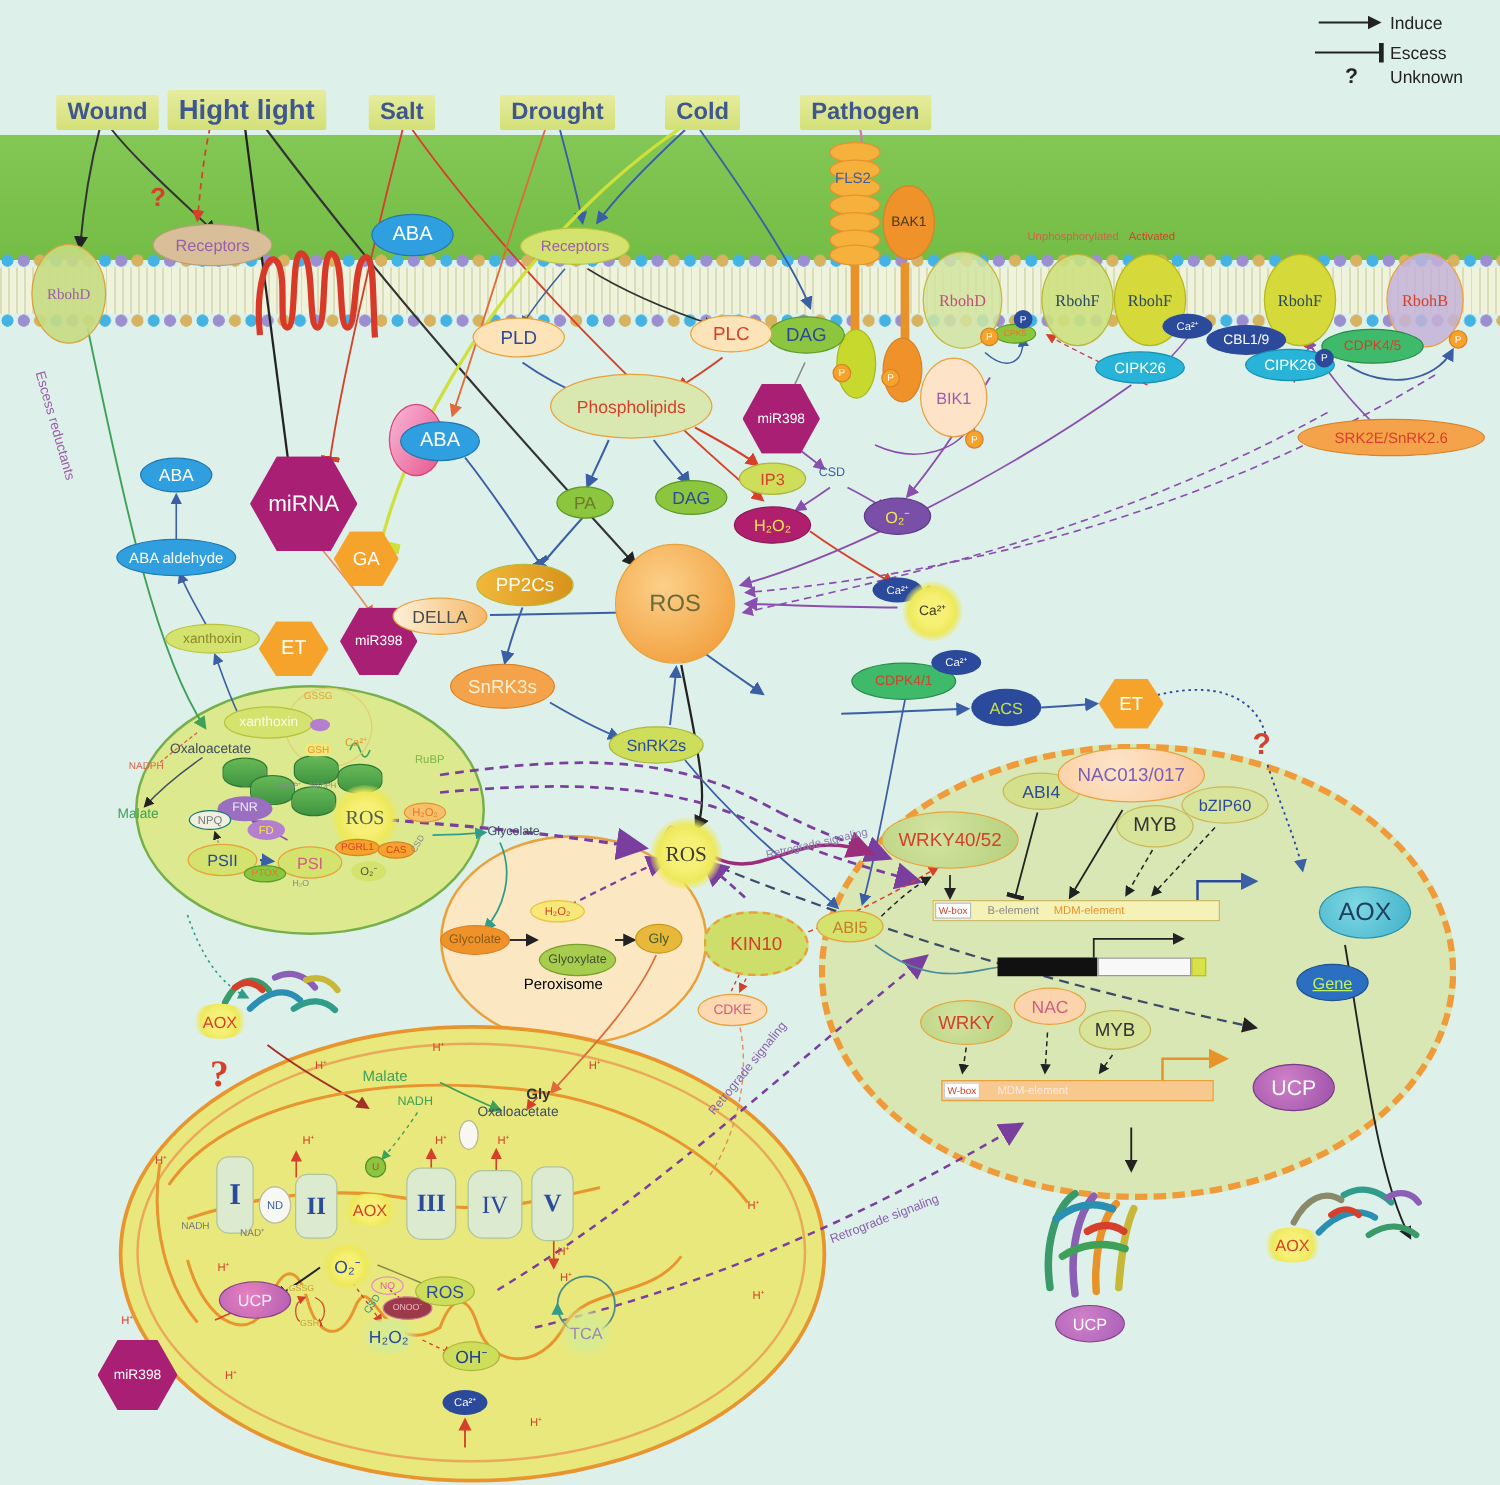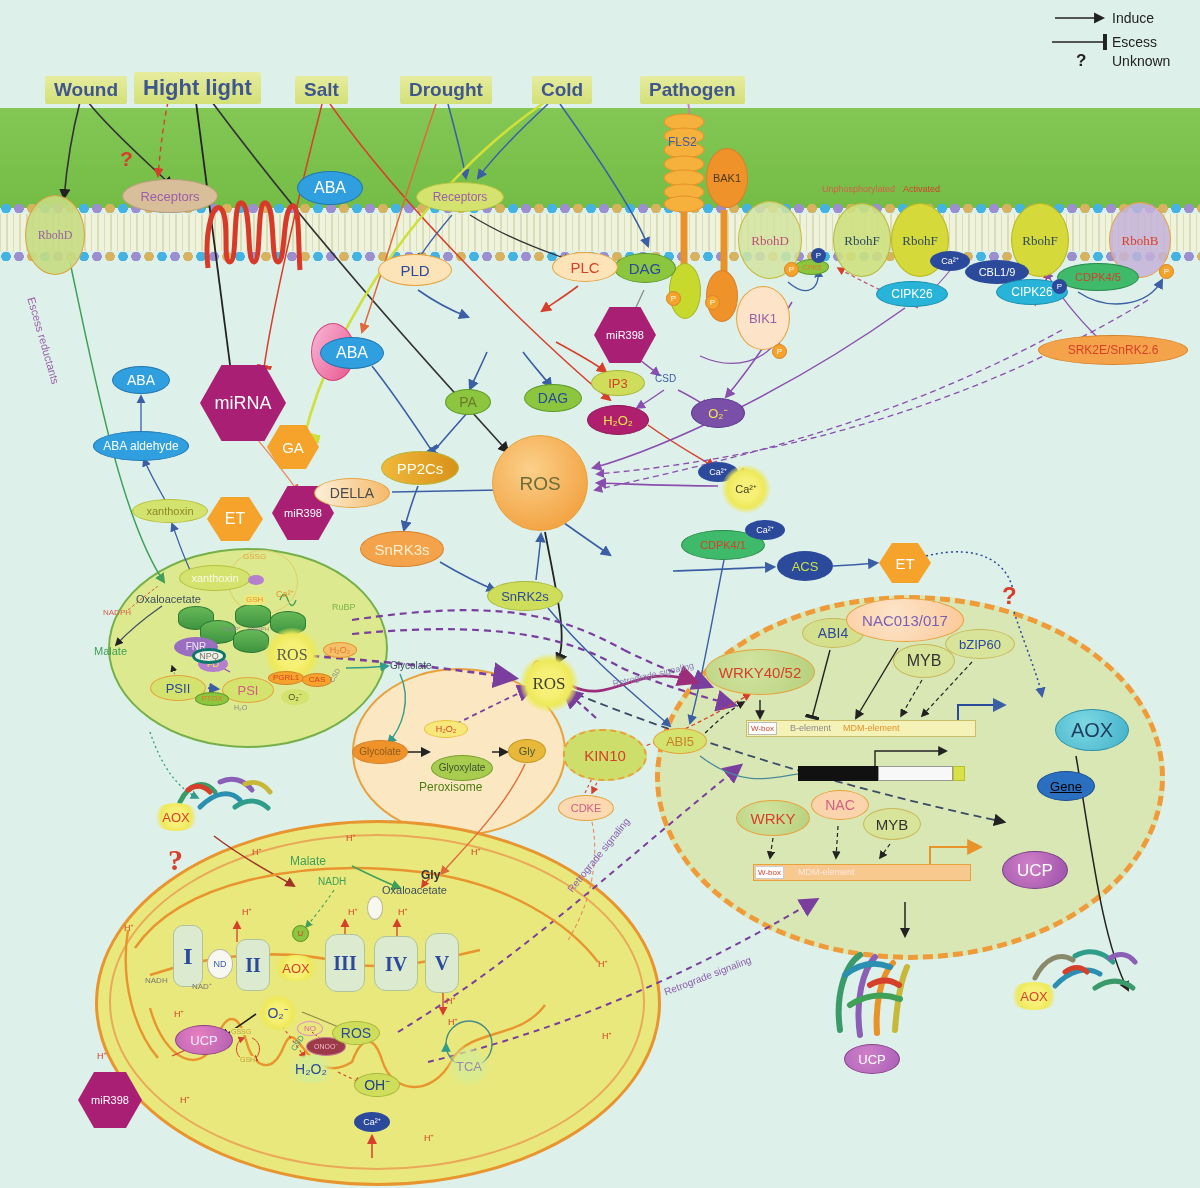--- a/index.html
+++ b/index.html
@@ -297,20 +297,21 @@
   <div class="n ov" style="left:811px;top:248px;width:15px;height:15px;background:#2b4a9b;color:#fff;font-size:8px;">P</div>
   <div class="n ov" style="left:784px;top:262px;width:15px;height:15px;background:#f5a32a;border:1px solid #d8822a;color:#fff;font-size:8px;">P</div>
   <div class="n ov" style="left:666px;top:291px;width:15px;height:15px;background:#f5a32a;border:1px solid #d8822a;color:#fff;font-size:8px;">P</div>
   <div class="n ov" style="left:705px;top:295px;width:15px;height:15px;background:#f5a32a;border:1px solid #d8822a;color:#fff;font-size:8px;">P</div>
   <div class="n ov" style="left:772px;top:344px;width:15px;height:15px;background:#f5a32a;border:1px solid #d8822a;color:#fff;font-size:8px;">P</div>
   <div class="n ov" style="left:1052px;top:279px;width:15px;height:15px;background:#2b4a9b;color:#fff;font-size:8px;">P</div>
   <div class="n ov" style="left:1159px;top:264px;width:15px;height:15px;background:#f5a32a;border:1px solid #d8822a;color:#fff;font-size:8px;">P</div>
 
   <div class="n ov" style="left:378px;top:254px;width:74px;height:32px;background:#fde3b8;border:1.5px solid #e8a23c;color:#2b4a9b;font-size:15px;">PLD</div>
   <div class="n ov" style="left:552px;top:252px;width:66px;height:30px;background:#fde3b8;border:1.5px solid #e8a23c;color:#d6402a;font-size:15px;">PLC</div>
+  <div class="n ov" style="left:440px;top:299px;width:130px;height:52px;background:#d8e8b0;border:1.5px solid #e8a23c;color:#d6402a;font-size:14px;">Phospholipids</div>
   <div class="n hx" style="left:594px;top:307px;width:62px;height:56px;background:#a81f74;color:#fff;font-size:11px;">miR398</div>
   <div class="t" style="left:655px;top:374px;font-size:10px;color:#3b5fa5;">CSD</div>
   <div class="n ov" style="left:591px;top:370px;width:54px;height:26px;background:#cede5a;border:1.5px solid #a8b83a;color:#d6402a;font-size:13px;">IP3</div>
   <div class="n ov" style="left:587px;top:405px;width:62px;height:30px;background:#b01f6e;border:1.5px solid #8a1a56;color:#f0e84a;font-size:13px;">H₂O₂</div>
   <div class="n ov" style="left:691px;top:398px;width:54px;height:30px;background:#7a4fa8;border:1.5px solid #5a3a88;color:#f0e84a;font-size:13px;">O₂⁻</div>
   <div class="n ov" style="left:445px;top:389px;width:46px;height:26px;background:#8cc63e;border:1.5px solid #5a9a2a;color:#6b7a2a;font-size:14px;">PA</div>
   <div class="n ov" style="left:524px;top:384px;width:58px;height:28px;background:#8cc63e;border:1.5px solid #5a9a2a;color:#2b4a9b;font-size:14px;">DAG</div>
 
   <div class="n ov" style="left:311px;top:323px;width:44px;height:58px;background:linear-gradient(120deg,#f8b8d8,#e8548c);border:1px solid #d8447c;"></div>
   <div class="n ov" style="left:320px;top:337px;width:64px;height:32px;background:#2f9fe0;border:1.5px solid #2278b0;color:#fff;font-size:16px;">ABA</div>
@@ -347,37 +348,37 @@
   <div class="t" style="left:94px;top:646px;font-size:11px;color:#3fa058;">Malate</div>
   <div class="t" style="left:332px;top:603px;font-size:9px;color:#7ab648;">RuBP</div>
   <div class="cyl" style="left:178px;top:606px;width:34px;height:22px;"></div>
   <div class="cyl" style="left:235px;top:604px;width:34px;height:22px;"></div>
   <div class="cyl" style="left:270px;top:611px;width:34px;height:22px;"></div>
   <div class="cyl" style="left:200px;top:620px;width:34px;height:22px;"></div>
   <div class="cyl" style="left:233px;top:629px;width:34px;height:22px;"></div>
   <div class="n ov glow" style="left:265px;top:628px;width:54px;height:54px;color:#55604a;font-size:16px;font-family:'Liberation Serif',serif;">ROS</div>
   <div class="n ov" style="left:174px;top:637px;width:44px;height:20px;background:#9a6fc0;color:#f0e8f8;font-size:10px;">FNR</div>
   <div class="n ov" style="left:198px;top:656px;width:30px;height:16px;background:#b57fd0;color:#f8e84a;font-size:9px;">FD</div>
-  <div class="n ov" style="left:151px;top:648px;width:34px;height:16px;background:#f0f0e0;border:3px solid #0f766e;color:#777;font-size:9px;margin-left:41px;">NPQ</div>
+  <div class="n ov" style="left:151px;top:648px;width:34px;height:16px;background:#f0f0e0;border:1px solid #0f766e;color:#777;font-size:9px;">NPQ</div>
   <div class="n ov" style="left:150px;top:675px;width:56px;height:26px;background:#d4e26e;border:1.5px solid #e8a23c;color:#2b4a9b;font-size:13px;">PSII</div>
   <div class="n ov" style="left:222px;top:677px;width:52px;height:26px;background:#d4e26e;border:1.5px solid #e8a23c;color:#d06080;font-size:13px;">PSI</div>
   <div class="n ov" style="left:195px;top:692px;width:34px;height:14px;background:#8cc63e;border:1px solid #5a9a2a;color:#e8762a;font-size:8px;">PTOX</div>
   <div class="n ov" style="left:268px;top:671px;width:36px;height:14px;background:#f5a32a;border:1px solid #d8822a;color:#d6402a;font-size:8px;">PGRL1</div>
   <div class="n ov" style="left:302px;top:673px;width:30px;height:14px;background:#f5a32a;border:1px solid #d8822a;color:#d6402a;font-size:8px;">CAS</div>
   <div class="n ov" style="left:281px;top:689px;width:28px;height:16px;background:#d4e26e;color:#4a5a2a;font-size:9px;">O₂⁻</div>
   <div class="n ov" style="left:323px;top:642px;width:34px;height:16px;background:#f5c06a;border:1px solid #e8922a;color:#e8762a;font-size:9px;">H₂O₂</div>
   <div class="t rot" style="left:328px;top:680px;font-size:7px;color:#8a8a8a;transform:rotate(-60deg);">CSD</div>
   <div class="t" style="left:234px;top:704px;font-size:7px;color:#8a8a8a;">H₂O</div>
   <div class="t" style="left:390px;top:661px;font-size:10px;color:#3f4f5f;">Glycolate</div>
 
   <div class="n ov" style="left:424px;top:720px;width:44px;height:18px;background:#f8e87a;border:1px solid #e8c23c;color:#d6402a;font-size:9px;">H₂O₂</div>
   <div class="n ov" style="left:352px;top:740px;width:56px;height:24px;background:#f0922a;border:1px solid #d8822a;color:#8a5a1a;font-size:10px;">Glycolate</div>
   <div class="n ov" style="left:431px;top:739px;width:62px;height:26px;background:#a8cc4e;border:1px solid #7aa030;color:#3f4f2f;font-size:10px;margin-top:16px;">Glyoxylate</div>
   <div class="n ov" style="left:508px;top:739px;width:38px;height:24px;background:#e8b83a;border:1px solid #c89820;color:#4a5a2a;font-size:11px;">Gly</div>
-  <div class="t" style="left:419px;top:781px;font-size:12px;color:#4d7c0f;">Peroxisome</div>
+  <div class="t" style="left:419px;top:781px;font-size:12px;color:#000000;">Peroxisome</div>
 
   <div class="n ov glow" style="left:520px;top:654px;width:58px;height:58px;color:#3f3f2f;font-size:17px;font-family:'Liberation Serif',serif;">ROS</div>
   <div class="n" style="left:563px;top:729px;width:84px;height:52px;background:#cede6a;border:2px dashed #e8a23c;border-radius:46% 54% 50% 50%;color:#d6402a;font-size:15px;">KIN10</div>
   <div class="n ov" style="left:558px;top:795px;width:56px;height:26px;background:#fcd9b0;border:1px solid #e8a23c;color:#d06080;font-size:11px;">CDKE</div>
   <div class="t rot" style="left:612px;top:680px;font-size:9px;color:#8a7fae;transform:rotate(-13deg);">Retrograde signaling</div>
   <div class="t rot" style="left:566px;top:888px;font-size:10px;color:#8a5fae;transform:rotate(-51deg);">Retrograde signaling</div>
   <div class="t rot" style="left:663px;top:988px;font-size:10px;color:#8a5fae;transform:rotate(-21deg);">Retrograde signaling</div>
 
   <div class="n ov" style="left:705px;top:649px;width:110px;height:46px;background:radial-gradient(circle at 40% 35%,#d2e4a0,#b5cf7a);border:1.5px solid #e8a23c;color:#d6402a;font-size:15px;">WRKY40/52</div>
   <div class="n ov" style="left:802px;top:618px;width:62px;height:30px;background:#d4e08c;border:1.5px solid #c8b85a;color:#2b4a9b;font-size:14px;">ABI4</div>
@@ -389,41 +390,41 @@
   <div class="abs" style="left:746px;top:720px;width:230px;height:17px;background:#f5f2b8;border:1px solid #cabd6a;z-index:7;"></div>
   <div class="chip" style="left:748px;top:722px;height:13px;background:#fff;border:1px solid #bbb;padding:0 2px;font-size:8px;color:#d6402a;">W-box</div>
   <div class="t" style="left:790px;top:724px;font-size:9px;color:#8a8a8a;z-index:8;">B-element</div>
   <div class="t" style="left:843px;top:724px;font-size:9px;color:#e8922a;z-index:8;">MDM-element</div>
   <div class="n ov" style="left:1055px;top:709px;width:74px;height:42px;background:radial-gradient(circle at 40% 35%,#7ed8e4,#3fb0c8);border:1.5px solid #2a90a8;color:#1f3f5f;font-size:20px;">AOX</div>
   <div class="n ov" style="left:653px;top:728px;width:54px;height:26px;background:#d4e26e;border:1.5px solid #e8a23c;color:#c87f2a;font-size:13px;">ABI5</div>
 
   <div class="abs" style="left:798px;top:766px;width:80px;height:15px;background:#111;z-index:7;"></div>
   <div class="abs" style="left:878px;top:766px;width:75px;height:15px;background:#f8f8f8;border:1px solid #999;z-index:7;"></div>
   <div class="abs" style="left:953px;top:766px;width:12px;height:15px;background:#d8e04a;border:1px solid #b8c02a;z-index:7;"></div>
-  <div class="n ov" style="left:1037px;top:771px;width:58px;height:30px;background:#2b6fc0;border:1.5px solid #1f4f90;color:#000000;font-size:13px;text-decoration:underline;">Gene</div>
+  <div class="n ov" style="left:1037px;top:771px;width:58px;height:30px;background:#2b6fc0;border:1.5px solid #1f4f90;color:#bef264;font-size:13px;text-decoration:underline;">Gene</div>
 
   <div class="n ov" style="left:736px;top:800px;width:74px;height:36px;background:radial-gradient(circle at 40% 35%,#d2e4a0,#b5cf7a);border:1.5px solid #e8a23c;color:#d6402a;font-size:15px;">WRKY</div>
   <div class="n ov" style="left:811px;top:790px;width:58px;height:30px;background:#fbd4ae;border:1.5px solid #e8a23c;color:#d06080;font-size:14px;">NAC</div>
   <div class="n ov" style="left:863px;top:808px;width:58px;height:32px;background:#d8e49a;border:1.5px solid #c8b85a;color:#333;font-size:15px;">MYB</div>
 
   <div class="abs" style="left:753px;top:864px;width:218px;height:17px;background:#f8c98e;border:1px solid #e8a23c;z-index:7;"></div>
   <div class="chip" style="left:755px;top:866px;height:13px;background:#fff;border:1px solid #ccc;padding:0 2px;font-size:8px;color:#d6402a;">W-box</div>
   <div class="t" style="left:798px;top:868px;font-size:9px;color:#fbe9e2;z-index:8;">MDM-element</div>
   <div class="n ov" style="left:1002px;top:851px;width:66px;height:38px;background:radial-gradient(circle at 40% 35%,#d080c8,#9a4fa8);border:1.5px solid #7a3a88;color:#fff;font-size:17px;">UCP</div>
 
   <div class="t" style="left:290px;top:855px;font-size:12px;color:#3fa058;">Malate</div>
   <div class="t" style="left:318px;top:877px;font-size:10px;color:#3fa058;">NADH</div>
   <div class="t" style="left:421px;top:869px;font-size:12px;font-weight:bold;color:#333;">Gly</div>
   <div class="t" style="left:382px;top:885px;font-size:11px;color:#3f4f5f;">Oxaloacetate</div>
   <div class="n" style="left:173px;top:925px;width:30px;height:62px;background:#dcead0;border:1.5px solid #b0c49a;border-radius:10px;color:#2b4a9b;font-size:24px;font-family:'Liberation Serif',serif;font-weight:bold;">I</div>
   <div class="n ov" style="left:207px;top:949px;width:26px;height:30px;background:#f8f8f2;border:1px solid #b8b8a8;color:#3b5fa5;font-size:9px;">ND</div>
   <div class="n" style="left:236px;top:939px;width:34px;height:52px;background:#dcead0;border:1.5px solid #b0c49a;border-radius:10px;color:#2b4a9b;font-size:20px;font-family:'Liberation Serif',serif;font-weight:bold;">II</div>
   <div class="n ov glow" style="left:272px;top:955px;width:48px;height:26px;color:#d6402a;font-size:13px;">AOX</div>
   <div class="n" style="left:325px;top:934px;width:40px;height:58px;background:#dcead0;border:1.5px solid #b0c49a;border-radius:12px;color:#2b4a9b;font-size:20px;font-family:'Liberation Serif',serif;font-weight:bold;">III</div>
-  <div class="n" style="left:374px;top:936px;width:44px;height:55px;background:#dcead0;border:1.5px solid #b0c49a;border-radius:12px;color:#2b4a9b;font-size:20px;font-family:'Liberation Serif',serif;font-weight:bold;">IV</div>
+  <div class="n" style="left:374px;top:936px;width:44px;height:55px;background:#dcead0;border:1.5px solid #b0c49a;border-radius:12px;color:#2b4a9b;font-size:20px;font-family:'Liberation Serif',serif;font-weight:normal;">IV</div>
   <div class="n" style="left:425px;top:933px;width:34px;height:60px;background:#dcead0;border:1.5px solid #b0c49a;border-radius:12px;color:#2b4a9b;font-size:20px;font-family:'Liberation Serif',serif;font-weight:bold;">V</div>
   <div class="n ov" style="left:292px;top:925px;width:17px;height:17px;background:#8cc63e;border:1px solid #5a8f2a;color:#d6402a;font-size:8px;">U</div>
   <div class="n ov" style="left:367px;top:896px;width:16px;height:24px;background:#f8f8f0;border:1px solid #b8b890;"></div>
   <div class="t" style="left:145px;top:977px;font-size:8px;color:#777;">NADH</div>
   <div class="t" style="left:192px;top:983px;font-size:8px;color:#777;">NAD⁺</div>
   <div class="n ov glow" style="left:258px;top:995px;width:40px;height:36px;color:#2b4a9b;font-size:14px;">O₂⁻</div>
   <div class="n ov" style="left:175px;top:1025px;width:58px;height:30px;background:radial-gradient(circle at 40% 35%,#e87fc0,#b05fb0);border:1.5px solid #8a3f8a;color:#eef;font-size:13px;">UCP</div>
   <div class="t" style="left:230px;top:1028px;font-size:7px;color:#b8a23c;background:#ece87a;border-radius:4px;padding:0 1px;">GSSG</div>
   <div class="t" style="left:239px;top:1056px;font-size:7px;color:#b8a23c;background:#ece87a;border-radius:4px;padding:0 1px;">GSH</div>
   <div class="t rot" style="left:290px;top:1048px;font-size:8px;color:#2f9d8a;transform:rotate(-55deg);">CSD</div>

